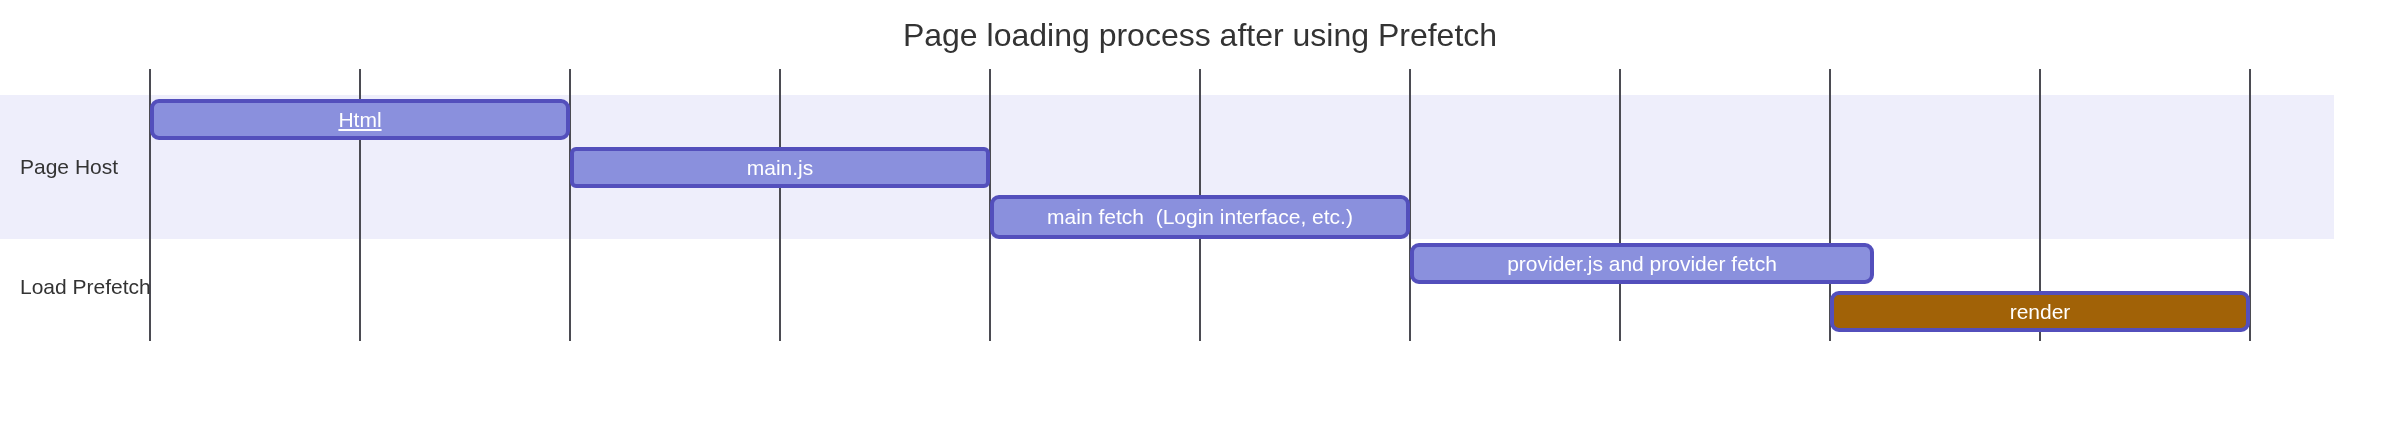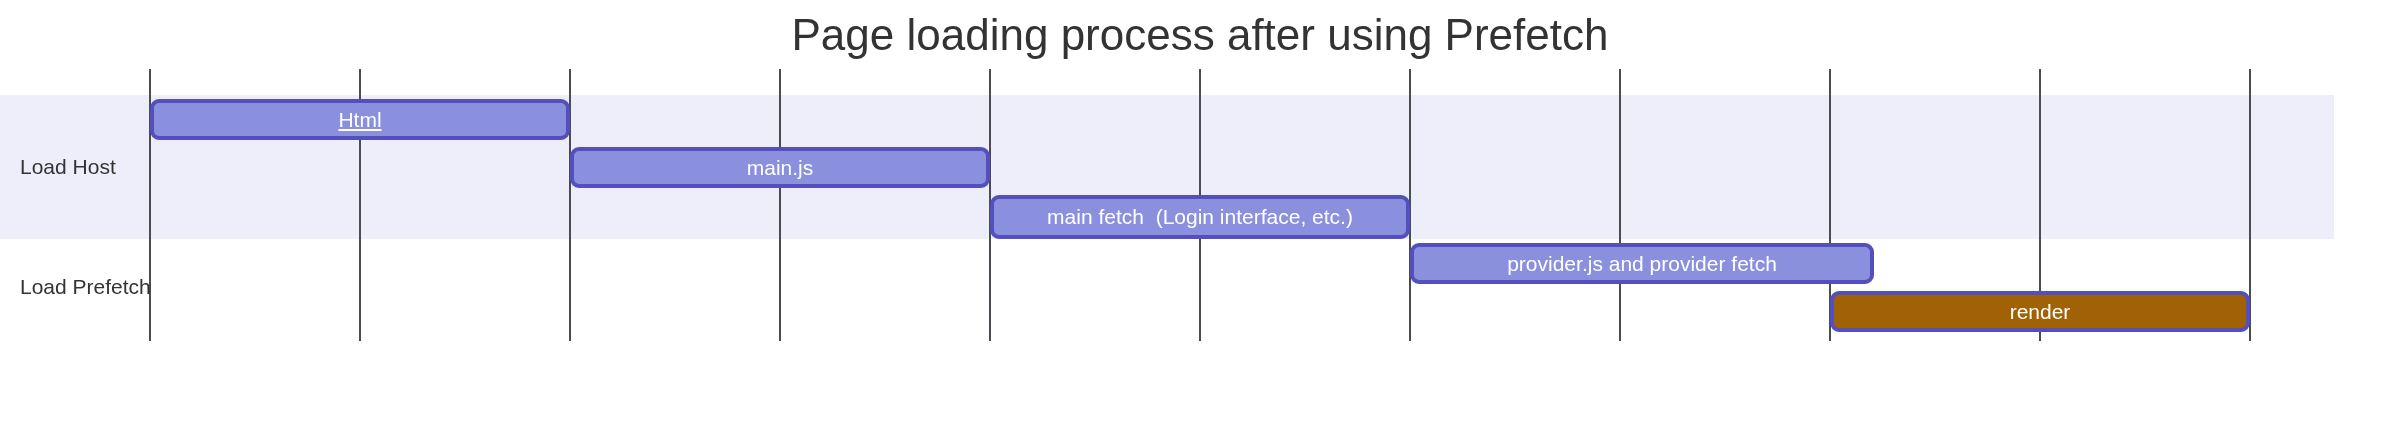--- a/index.html
+++ b/index.html
@@ -14,21 +14,21 @@
     height: 440px;
     background: #ffffff;
     overflow: hidden;
   }
   .chart-title {
     position: absolute;
     top: 13px;
     left: 0;
     width: 100%;
     text-align: center;
-    font-size: 44px;
+    font-size: 32px;
     line-height: 44px;
     font-weight: 500;
     color: #333333;
     white-space: pre;
   }
   .band {
     position: absolute;
     z-index: 1;
   }
   .gridline {
@@ -76,23 +76,23 @@
       <div class="gridline" style="left: 779px; top: 69px; height: 272px; background: rgb(75, 75, 82);"></div>
       <div class="gridline" style="left: 989px; top: 69px; height: 272px; background: rgb(75, 75, 82);"></div>
       <div class="gridline" style="left: 1199px; top: 69px; height: 272px; background: rgb(75, 75, 82);"></div>
       <div class="gridline" style="left: 1409px; top: 69px; height: 272px; background: rgb(75, 75, 82);"></div>
       <div class="gridline" style="left: 1619px; top: 69px; height: 272px; background: rgb(75, 75, 82);"></div>
       <div class="gridline" style="left: 1829px; top: 69px; height: 272px; background: rgb(75, 75, 82);"></div>
       <div class="gridline" style="left: 2039px; top: 69px; height: 272px; background: rgb(75, 75, 82);"></div>
       <div class="gridline" style="left: 2249px; top: 69px; height: 272px; background: rgb(75, 75, 82);"></div>
     </div>
   <div id="layer-labels">
-      <div class="section-label" style="left: 20px; top: 95px; height: 144px;">Load Host</div>
+      <div class="section-label" style="left: 20px; top: 95px; height: 144px;">Page Host</div>
       <div class="section-label" style="left: 20px; top: 239px; height: 96px;">Load Prefetch</div>
     </div>
   <div id="layer-bars">
       <div class="task-bar" style="left: 150px; top: 99px; width: 420px; height: 41px; background: rgb(138, 144, 221); border-color: rgb(83, 79, 188); color: rgb(255, 255, 255); text-decoration: underline;">Html</div>
-      <div class="task-bar" style="left: 570px; top: 147px; width: 420px; height: 41px; background: rgb(138, 144, 221); border-color: rgb(83, 79, 188); color: rgb(255, 255, 255);">main.js</div>
+      <div class="task-bar" style="left: 570px; top: 147px; width: 420px; height: 41px; background: rgb(138, 144, 221); border-color: rgb(83, 79, 188); color: rgb(255, 255, 255); border-radius: 6px;">main.js</div>
       <div class="task-bar" style="left: 990px; top: 195px; width: 420px; height: 44px; background: rgb(138, 144, 221); border-color: rgb(83, 79, 188); color: rgb(255, 255, 255);">main fetch  (Login interface, etc.)</div>
       <div class="task-bar" style="left: 1410px; top: 243px; width: 464px; height: 41px; background: rgb(138, 144, 221); border-color: rgb(83, 79, 188); color: rgb(255, 255, 255);">provider.js and provider fetch</div>
       <div class="task-bar" style="left: 1830px; top: 291px; width: 420px; height: 41px; background: #a16207; border-color: rgb(83, 79, 188); color: rgb(255, 255, 255);">render</div>
     </div>
 </div>
 
 </body></html>

